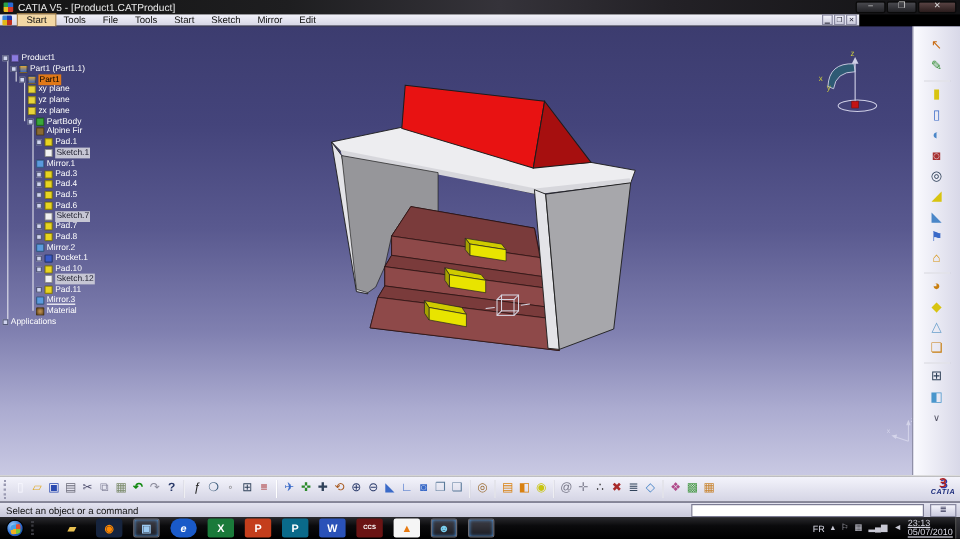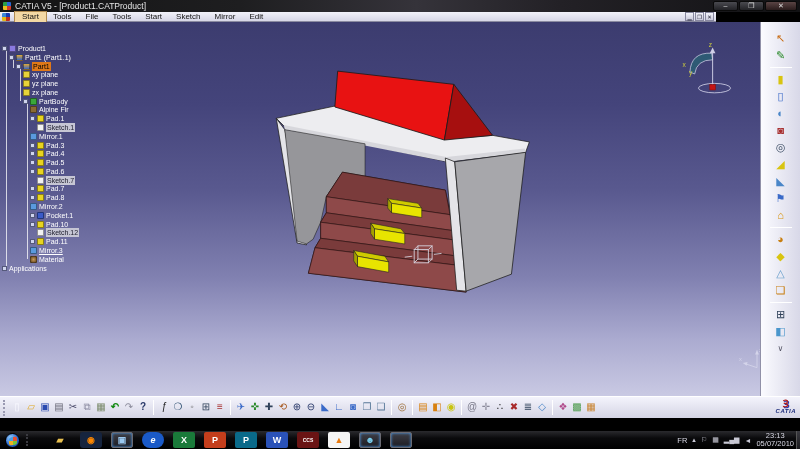--- a/index.html
+++ b/index.html
@@ -95,21 +95,21 @@
   .app.active { border:1px solid #6a6a72; background:linear-gradient(#3e3e46,#1c1c22); box-shadow:0 0 3px #5af inset; }
   .a-explorer{color:#e8c050;} .a-wmp{background:#16243e;color:#f80;border-radius:3px;}
   .a-photo{color:#9ac8f0;} .a-ie{background:#1a5ac8;border-radius:8px;font-style:italic;}
   .a-excel{background:#1a7a3a;} .a-ppt{background:#c43e1c;} .a-pub{background:#0a6a8a;}
   .a-word{background:#2a52b8;} .a-ccs{background:#6a1414;font-size:5px;letter-spacing:0;}
   .a-vlc{background:#f5f5f5;color:#e87a10;} .a-msn{background:#10386a;color:#7ad0f0;}
   .a-catia{background:conic-gradient(#2a6ad4 0 25%,#d43a2a 0 50%,#e8c020 0 75%,#2aa04a 0);}
   #tray { position:absolute; right:6px; top:0; height:18px; display:flex; align-items:center;
     gap:5px; color:#d8d8e4; font-size:7.5px; }
   .tray-ico { font-size:7px; color:#c8c8d4; }
-  #clock { text-align:center; line-height:8px; font-size:7.5px; }
+  #clock { text-align:left; line-height:8px; font-size:7.5px;text-decoration:underline; }
   #show-desktop { position:absolute; right:0; top:0; width:4px; height:18px;
     border-left:1px solid #555; background:linear-gradient(#3a3a40,#1a1a1e); }
 </style>
 </head>
 <body>
 
 <div id="screen">
 
   <div id="titlebar">
     <span id="title-icon"></span>
@@ -408,20 +408,25 @@
     <span class="bt-sep"></span>
     <span class="bt-ico" style="color:#b04a8a">❖</span>
     <span class="bt-ico" style="color:#4a9a4a">▩</span>
     <span class="bt-ico" style="color:#c88430">▦</span>
     <span id="catia-logo">
       <div id="catia-swoosh">Ɜ</div>
       <div id="catia-word">CATIA</div>
     </span>
   </div>
 
+  <div id="statusbar">
+    <span id="status-msg">Select an object or a command</span>
+    <input id="cmd-input" type="text" style="">
+    <span id="status-btn">≣</span>
+  </div>
 
   <div id="taskbar">
     <div id="start-orb">
         <i></i>
       </div>
     <span class="tb-gap"></span>
     <div class="app a-explorer">▰</div>
     <div class="app a-wmp">◉</div>
     <div class="app a-photo active">▣</div>
     <div class="app a-ie">e</div>

